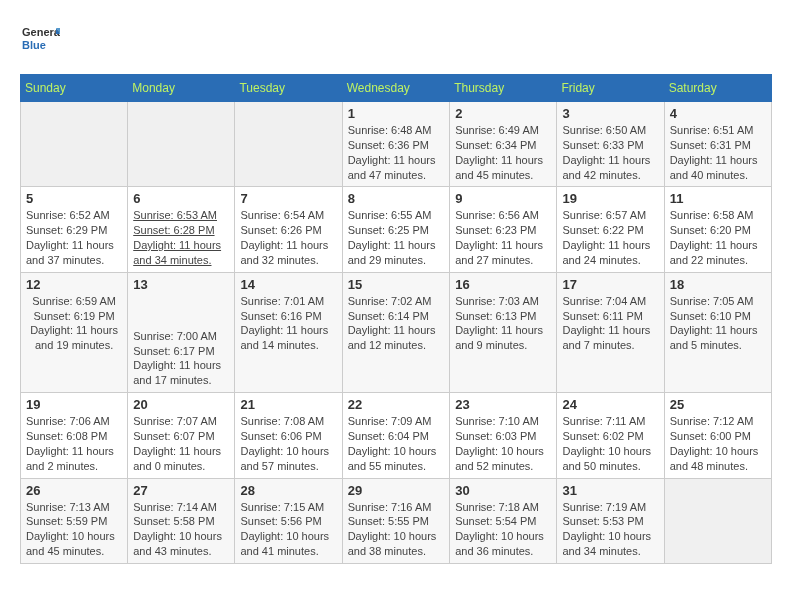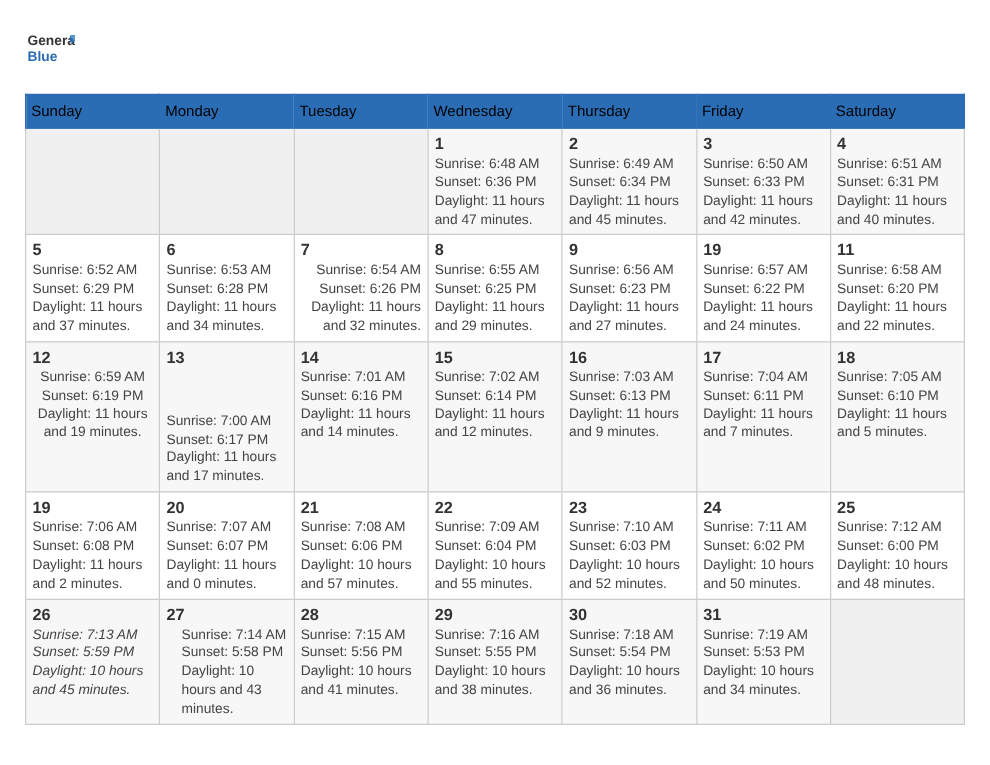--- a/index.html
+++ b/index.html
@@ -31,21 +31,21 @@
       font-size: 15px;
       color: #333;
     }
     table {
       width: 100%;
       border-collapse: collapse;
       font-size: 11px;
     }
     thead th {
       background-color: #2a6db5;
-      color: #000000;
+      color: #bef264;
       padding: 6px 4px;
       text-align: left;
       font-size: 12px;
       font-weight: normal;
       border: 1px solid #2a6db5;
     }
     tbody td {
       border: 1px solid #ccc;
       padding: 4px 5px;
       vertical-align: top;
@@ -138,27 +138,27 @@
       </tr>
       <tr>
         <td>
           <span class="day-num">5</span>
           <div class="day-info" style="white-space: pre-line;">Sunrise: 6:52 AM
 Sunset: 6:29 PM
 Daylight: 11 hours and 37 minutes.</div>
         </td>
         <td>
           <span class="day-num">6</span>
-          <div class="day-info" style="white-space: pre-line;">Sunrise: 6:53 AM
+          <div class="day-info" style="white-space: pre-line; text-decoration: underline;">Sunrise: 6:53 AM
 Sunset: 6:28 PM
 Daylight: 11 hours and 34 minutes.</div>
         </td>
         <td>
           <span class="day-num">7</span>
-          <div class="day-info" style="white-space: pre-line; text-align: right;">Sunrise: 6:54 AM
+          <div class="day-info" style="white-space: pre-line;">Sunrise: 6:54 AM
 Sunset: 6:26 PM
 Daylight: 11 hours and 32 minutes.</div>
         </td>
         <td>
           <span class="day-num">8</span>
           <div class="day-info" style="white-space: pre-line;">Sunrise: 6:55 AM
 Sunset: 6:25 PM
 Daylight: 11 hours and 29 minutes.</div>
         </td>
         <td>
@@ -264,27 +264,27 @@
         <td>
           <span class="day-num">25</span>
           <div class="day-info" style="white-space: pre-line;">Sunrise: 7:12 AM
 Sunset: 6:00 PM
 Daylight: 10 hours and 48 minutes.</div>
         </td>
       </tr>
       <tr>
         <td>
           <span class="day-num">26</span>
-          <div class="day-info" style="white-space: pre-line; font-style: italic;">Sunrise: 7:13 AM
+          <div class="day-info" style="white-space: pre-line;">Sunrise: 7:13 AM
 Sunset: 5:59 PM
 Daylight: 10 hours and 45 minutes.</div>
         </td>
         <td>
           <span class="day-num">27</span>
-          <div class="day-info" style="white-space: pre-line; margin-left: 12px;">Sunrise: 7:14 AM
+          <div class="day-info" style="white-space: pre-line;">Sunrise: 7:14 AM
 Sunset: 5:58 PM
 Daylight: 10 hours and 43 minutes.</div>
         </td>
         <td>
           <span class="day-num">28</span>
           <div class="day-info" style="white-space: pre-line;">Sunrise: 7:15 AM
 Sunset: 5:56 PM
 Daylight: 10 hours and 41 minutes.</div>
         </td>
         <td>

